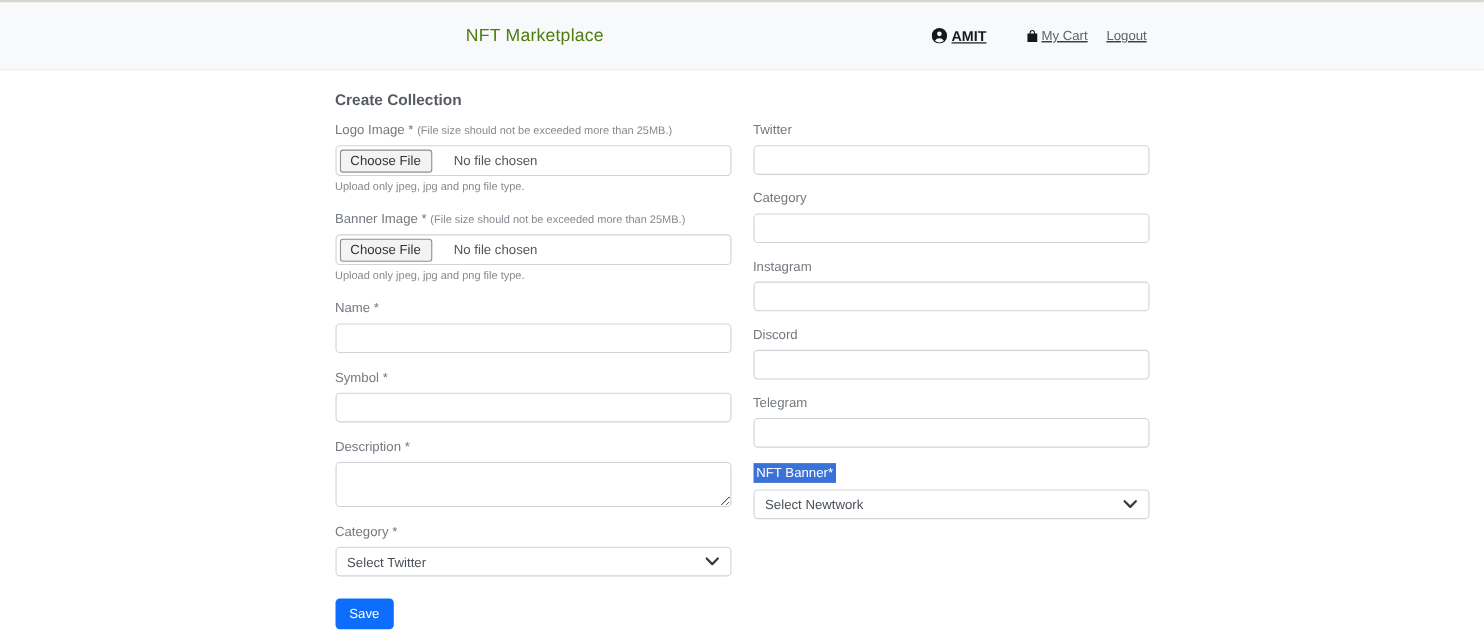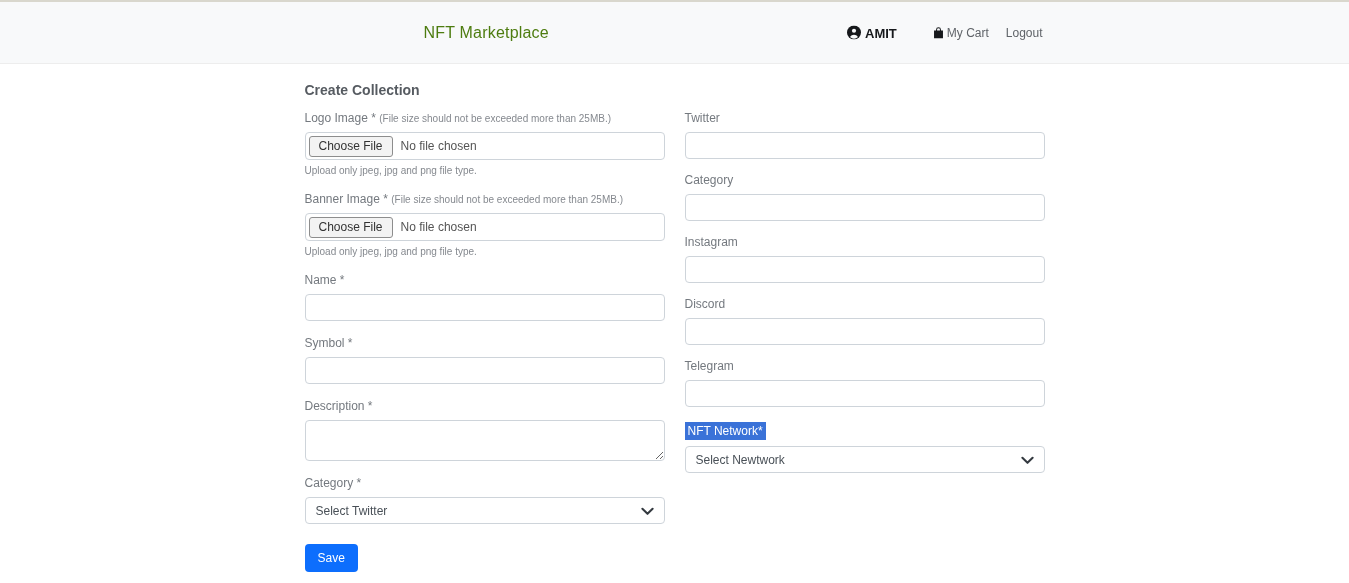--- a/index.html
+++ b/index.html
@@ -15,21 +15,21 @@
   .topbar-inner {
     width: 740px; margin: 0 auto; height: 100%;
     position: relative;
   }
   .brand {
     position: absolute; left: 119px; top: 50%; transform: translateY(-50%);
     font-size: 16px; color: #4d7c0f; letter-spacing: .2px;
   }
   .nav-right {
     position: absolute; right: 2px; top: 50%; transform: translateY(-50%);
-    display: flex; align-items: center;
+    display: flex; align-items: center; text-decoration: underline;
   }
   .nav-user { display: flex; align-items: center; gap: 4px;
     font-size: 13px; font-weight: bold; color: #16181b; cursor: pointer; }
   .nav-cart { display: flex; align-items: center; gap: 2px;
     font-size: 12px; color: #5f6368; margin-left: 35px; cursor: pointer; }
   .nav-logout { font-size: 12px; color: #5f6368; margin-left: 17px; cursor: pointer; }
   .nav-user svg, .nav-cart svg { display: block; }
   
   .container { width: 740px; margin: 0 auto; padding-top: 18px; }
   .page-title { font-size: 14px; color: #565b61; font-weight: bold; margin-bottom: 13px; }
@@ -41,21 +41,21 @@
   .grp-file { margin-bottom: 16px; }
   .grp { margin-bottom: 15px; }
   .grp-sm { margin-bottom: 10px; }
   .text-input {
     width: 100%; height: 27px; border: 1px solid #ced4da; border-radius: 4px;
     background: #fff; font-size: 12px; color: #495057; padding: 0 8px; outline: none;
     font-family: "Liberation Sans", sans-serif;
   }
   .file-input {
     width: 100%; height: 28px; border: 1px solid #ced4da; border-radius: 4px;
-    background: #fff; display: flex; align-items: center; padding: 0 3px; cursor: pointer;
+    background: #fff; display: flex; align-items: center; padding: 0 3px; cursor: pointer; gap: 12px;
   }
   .file-btn {
     height: 21px; padding: 0 9px; font-size: 12px; color: #333;
     background: #f3f3f3; border: 1px solid #8d8d8d; border-radius: 3px;
     display: flex; align-items: center; cursor: pointer;
     font-family: "Liberation Sans", sans-serif;
   }
   .file-status { font-size: 12px; color: #555; margin-left: 8px; }
   textarea.desc {
     width: 100%; height: 41px; border: 1px solid #ced4da; border-radius: 4px;
@@ -191,21 +191,21 @@
         <label class="field-label">Discord</label>
         <input class="text-input" type="text" style="">
       </div>
 
       <div class="social-grp">
         <label class="field-label">Telegram</label>
         <input class="text-input" type="text" style="">
       </div>
 
       <div>
-        <span class="hl-label">NFT Network*</span>
+        <span class="hl-label">NFT Banner*</span>
         <div class="select-box">
           <span class="sel-text">Select Newtwork</span>
           <span>
             <svg width="13" height="9" viewBox="0 0 14 9">
               <path d="M1.5 1.5l5.5 5.5 5.5-5.5" fill="none" stroke="#343a40" stroke-width="2.2" stroke-linecap="round" stroke-linejoin="round"></path>
             </svg>
           </span>
         </div>
       </div>
 

